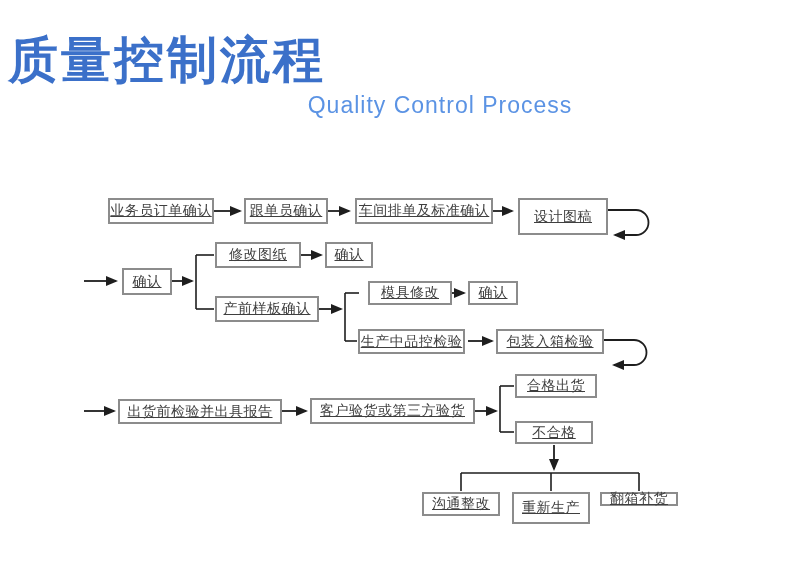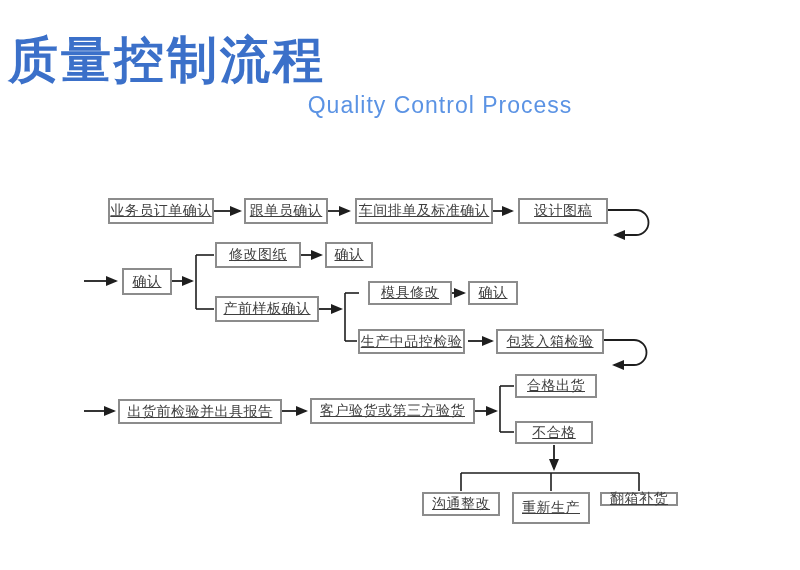--- a/index.html
+++ b/index.html
@@ -78,21 +78,21 @@
     <path class="arrow" marker-end="url(#ah)" d="M554 445 V469"></path>
     <path class="plain" d="M461 473 H639"></path>
     <path class="plain" d="M461 473 V491"></path>
     <path class="plain" d="M551 473 V491"></path>
     <path class="plain" d="M639 473 V491"></path>
   </svg>
 
   <div class="node" style="left:108px;top:198px;width:106px;height:26px">业务员订单确认</div>
   <div class="node" style="left:244px;top:198px;width:84px;height:26px">跟单员确认</div>
   <div class="node" style="left:355px;top:198px;width:138px;height:26px">车间排单及标准确认</div>
-  <div class="node" style="left:518px;top:198px;width:90px;height:26px">设计图稿</div>
+  <div class="node" style="left:518px;top:198px;width:90px;height:37px">设计图稿</div>
 
   <div class="node" style="left:122px;top:268px;width:50px;height:27px">确认</div>
   <div class="node" style="left:215px;top:242px;width:86px;height:26px">修改图纸</div>
   <div class="node" style="left:325px;top:242px;width:48px;height:26px">确认</div>
   <div class="node" style="left:215px;top:296px;width:104px;height:26px">产前样板确认</div>
   <div class="node" style="left:368px;top:281px;width:84px;height:24px">模具修改</div>
   <div class="node" style="left:468px;top:281px;width:50px;height:24px">确认</div>
   <div class="node" style="left:358px;top:329px;width:107px;height:25px">生产中品控检验</div>
   <div class="node" style="left:496px;top:329px;width:108px;height:25px">包装入箱检验</div>
 

